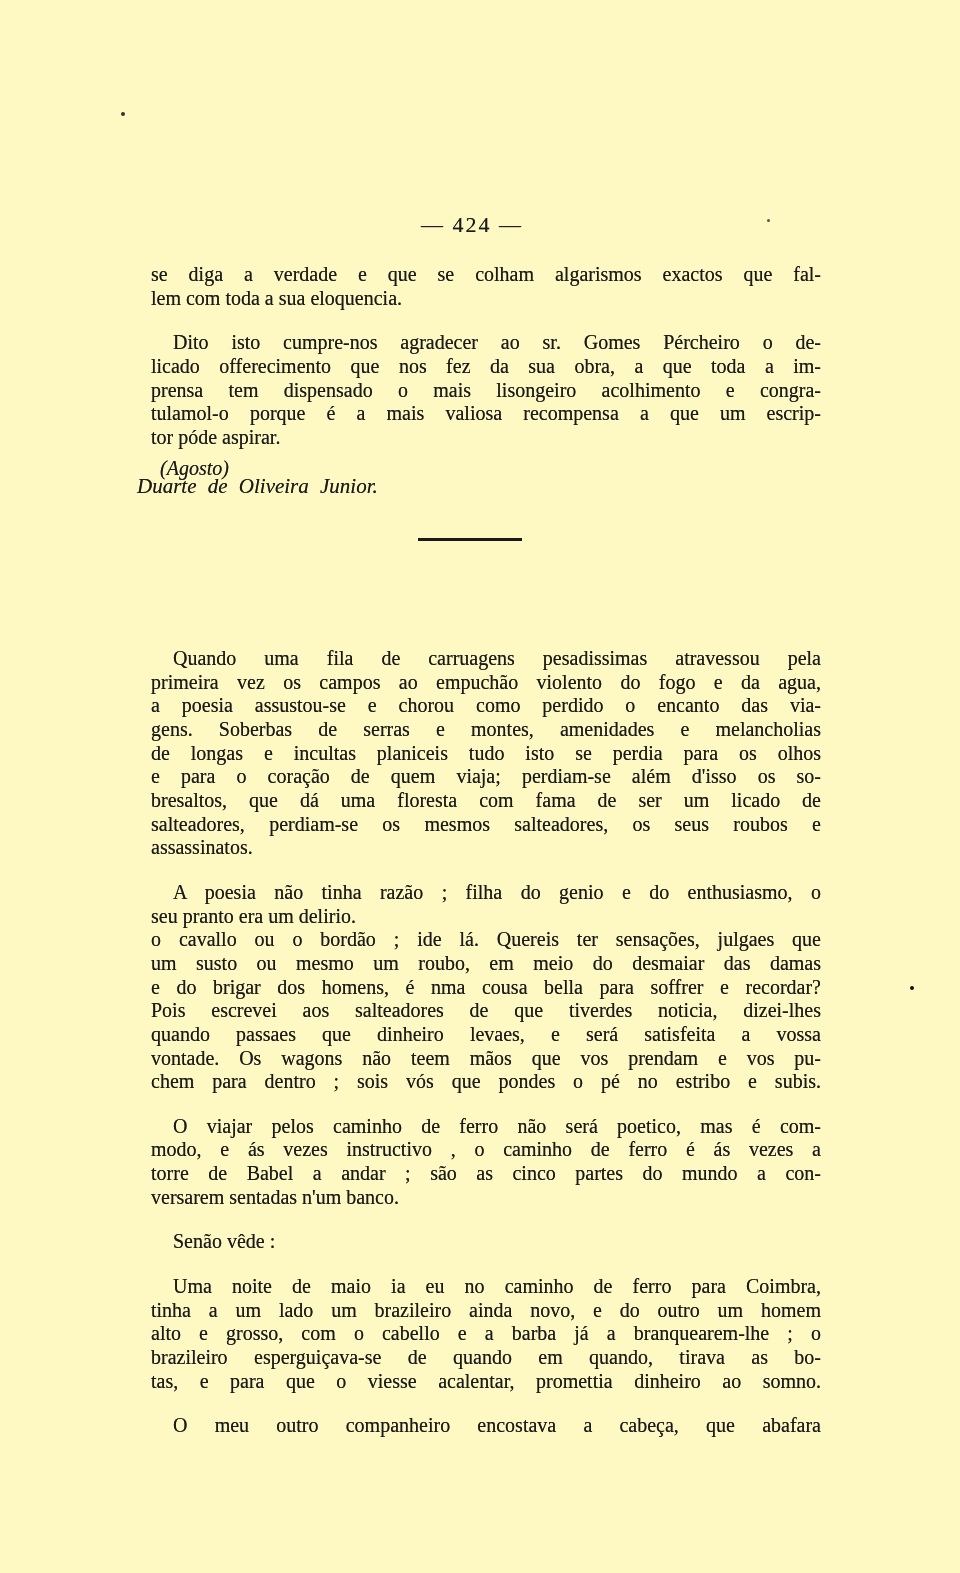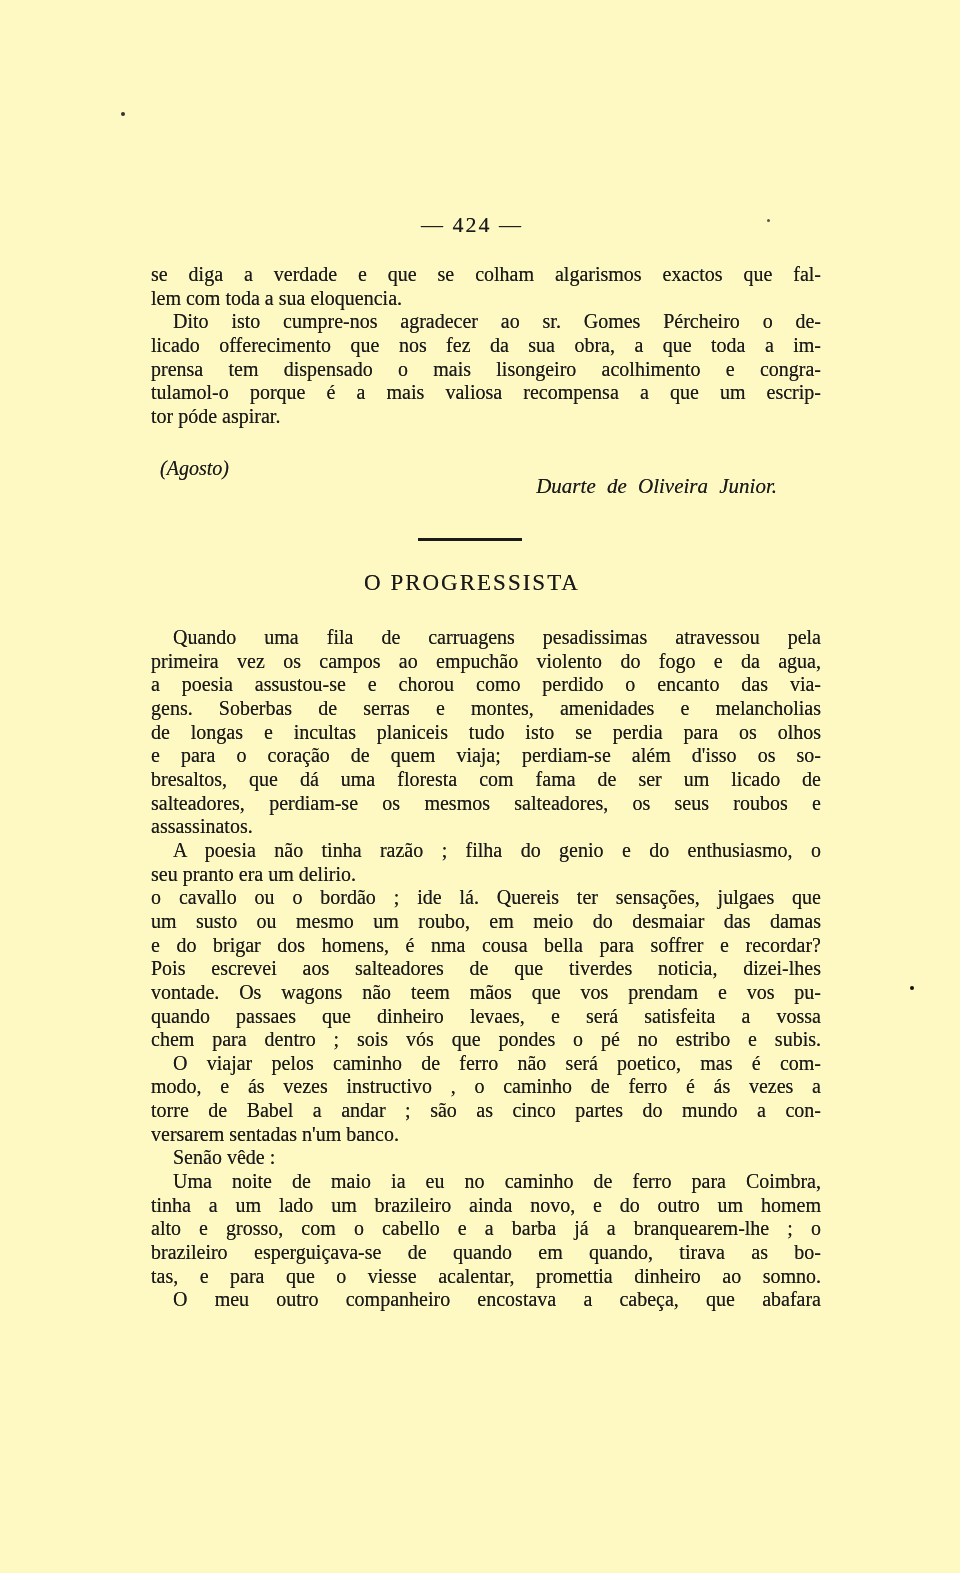--- a/index.html
+++ b/index.html
@@ -19,28 +19,28 @@
   }
   .textblock { position:absolute; left:151px; width:670px; }
   #intro   { top:263px; }
   #article { top:626px; }
   .line {
     font-size:20px; line-height:23.65px;
     text-align:justify; text-align-last:justify;
     white-space:normal;
   }
   .line.lastline { text-align-last:left; }
-  .line.indent   { text-indent:22px; }
+  .line.indent   { text-indent:22px;margin-top:21px; }
   .dateline {
     position:absolute; top:457px; left:160px;
     font-style:italic; font-size:20px;
   }
   .signature {
     position:absolute; top:474px; left:137px; width:640px;
-    text-align:right; font-style:italic; font-size:21px; word-spacing:6px;
+    font-style:italic; font-size:21px; word-spacing:6px;
   }
   .rule {
     position:absolute; top:538px; left:418px;
     width:104px; height:3px; background:#1a1a1a;
   }
   .title {
     position:absolute; top:570px; left:137px; width:670px;
     text-align:center; font-size:23px; letter-spacing:2px;
   }
   .speck { position:absolute; background:#222; border-radius:50%; }
@@ -65,21 +65,20 @@
         <div class="line">prensa tem dispensado o mais lisongeiro acolhimento e congra-</div>
         <div class="line">tulamol-o porque é a mais valiosa recompensa a que um escrip-</div>
         <div class="line lastline">tor póde aspirar.</div>
       </div>
     </div>
 
   <div class="dateline">(Agosto)</div>
   <div class="signature">Duarte de Oliveira Junior.</div>
 
   <div class="rule"></div>
-  <div class="title">O PROGRESSISTA</div>
 
   <div class="textblock" id="article">
       <div class="para">
         <div class="line indent">Quando uma fila de carruagens pesadissimas atravessou pela</div>
         <div class="line">primeira vez os campos ao empuchão violento do fogo e da agua,</div>
         <div class="line">a poesia assustou-se e chorou como perdido o encanto das via-</div>
         <div class="line">gens. Soberbas de serras e montes, amenidades e melancholias</div>
         <div class="line">de longas e incultas planiceis tudo isto se perdia para os olhos</div>
         <div class="line">e para o coração de quem viaja; perdiam-se além d'isso os so-</div>
         <div class="line">bresaltos, que dá uma floresta com fama de ser um licado de</div>
@@ -88,22 +87,22 @@
       </div>
       <div class="para">
         <div class="line indent">A poesia não tinha razão ; filha do genio e do enthusiasmo, o</div>
         <div class="line lastline">seu pranto era um delirio.</div>
       </div>
       <div class="para">
         <div class="line">o cavallo ou o bordão ; ide lá. Quereis ter sensações, julgaes que</div>
         <div class="line">um susto ou mesmo um roubo, em meio do desmaiar das damas</div>
         <div class="line">e do brigar dos homens, é nma cousa bella para soffrer e recordar?</div>
         <div class="line">Pois escrevei aos salteadores de que tiverdes noticia, dizei-lhes</div>
+        <div class="line">quando passaes que dinheiro levaes, e será satisfeita a vossa</div>
         <div class="line">vontade. Os wagons não teem mãos que vos prendam e vos pu-</div>
-        <div class="line">quando passaes que dinheiro levaes, e será satisfeita a vossa</div>
         <div class="line">chem para dentro ; sois vós que pondes o pé no estribo e subis.</div>
       </div>
       <div class="para">
         <div class="line indent">O viajar pelos caminho de ferro não será poetico, mas é com-</div>
         <div class="line">modo, e ás vezes instructivo , o caminho de ferro é ás vezes a</div>
         <div class="line">torre de Babel a andar ; são as cinco partes do mundo a con-</div>
         <div class="line lastline">versarem sentadas n'um banco.</div>
       </div>
       <div class="para">
         <div class="line indent lastline">Senão vêde :</div>

